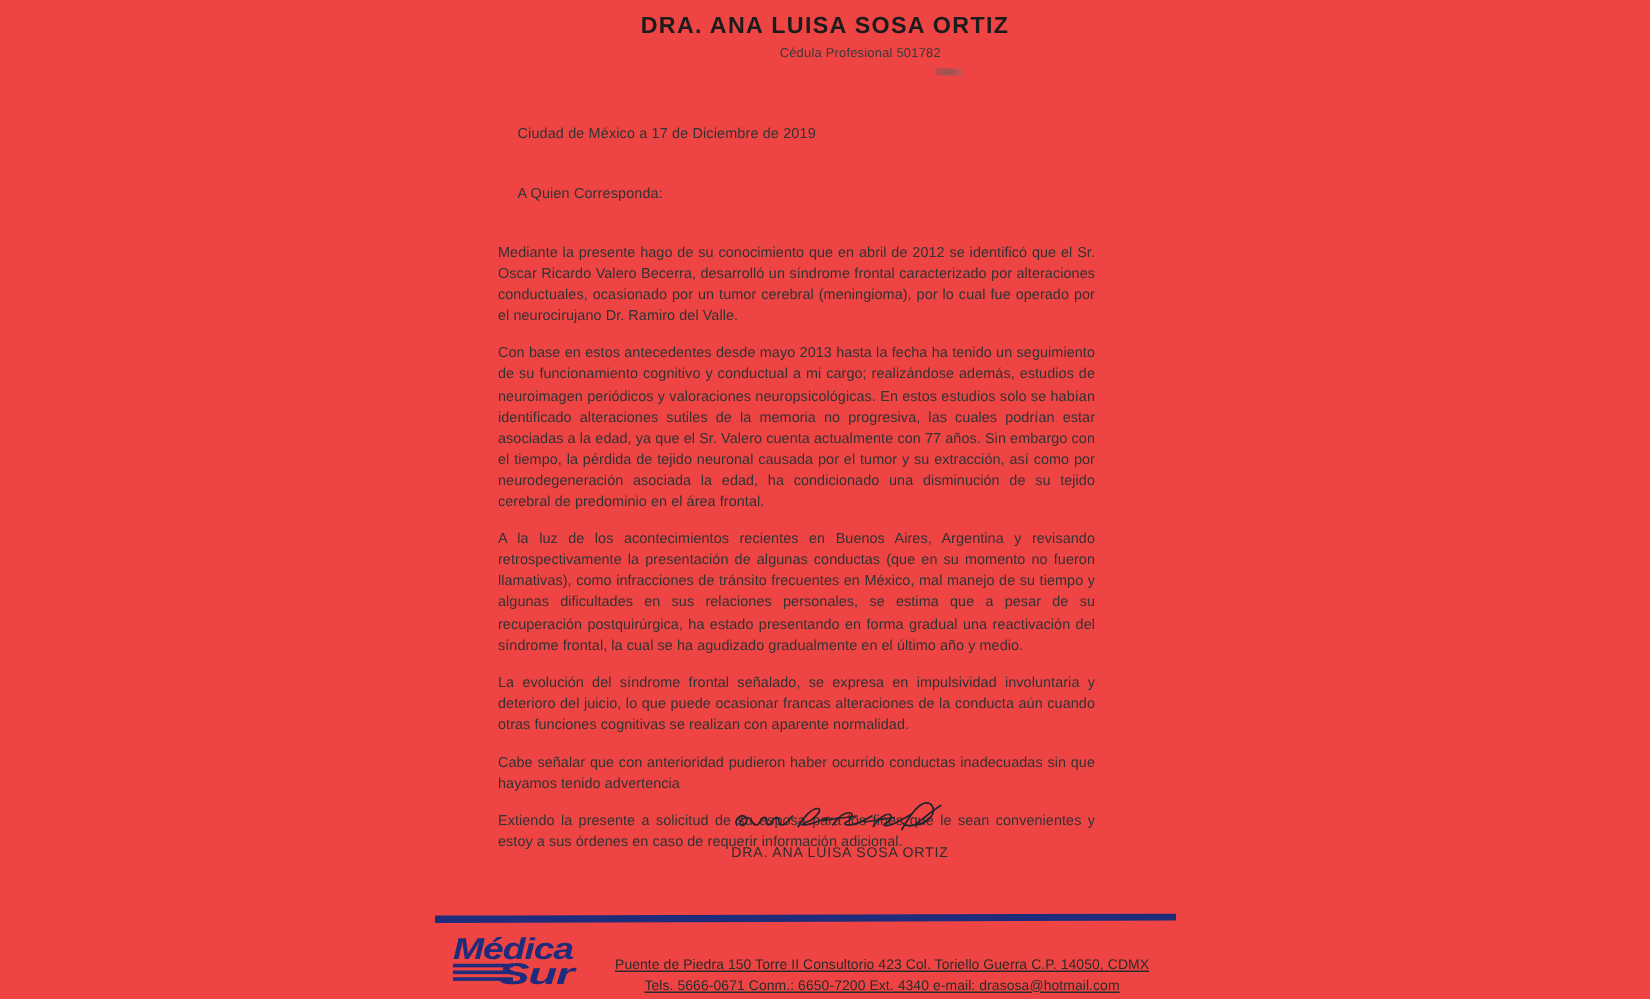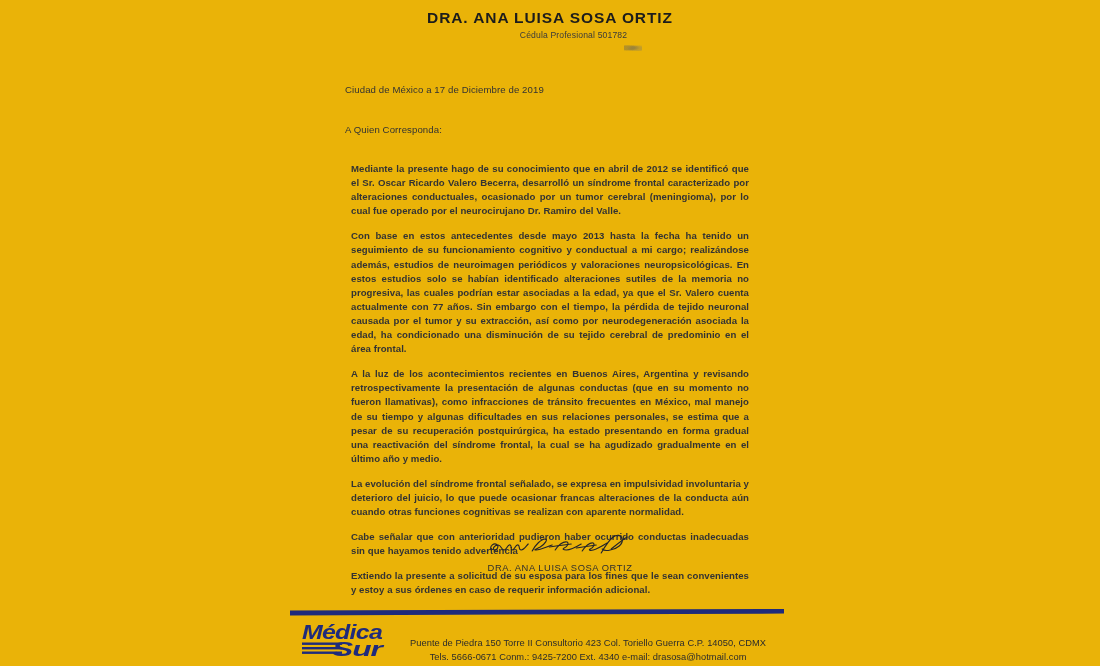--- a/index.html
+++ b/index.html
@@ -13,21 +13,21 @@
     position: relative;
     overflow: hidden;
     font-family: "Liberation Sans", sans-serif;
     color: #2b2b2b;
     -webkit-font-smoothing: antialiased;
   }
 
   .page {
     position: absolute;
     inset: 0;
-    background: #eab308;
+    background: #ef4444;
   }
 
   
   .letterhead {
     position: absolute;
     top: 9px;
     left: 0;
     width: 1100px;
     text-align: center;
   }
@@ -77,24 +77,23 @@
     position: absolute;
     left: 345px;
     top: 124px;
     font-size: 9.6px;
     color: #333;
     letter-spacing: .1px;
   }
 
   .paragraphs {
     position: absolute;
-    left: 351px;
+    left: 332px;
     top: 162px;
     width: 398px;
-    font-weight: bold;
   }
   .para {
     font-size: 9.6px;
     line-height: 14.1px;
     text-align: justify;
     text-justify: inter-word;
     color: #333;
     margin: 0 0 11px 0;
     letter-spacing: .05px;
   }
@@ -153,20 +152,21 @@
     flex: 0 0 auto;
   }
   .footer-address {
     margin-left: 12px;
     text-align: center;
     font-size: 9.3px;
     line-height: 13.4px;
     color: #2b2b2b;
     letter-spacing: .05px;
     white-space: nowrap;
+    text-decoration: underline;
   }
 </style>
 </head>
 <body>
 
 <div class="page">
 
   <div class="letterhead">
     <div class="doctor-name">DRA. ANA LUISA SOSA ORTIZ</div>
     <div class="cedula">Cédula Profesional 501782</div>
@@ -213,17 +213,17 @@
       <svg width="96" height="44" viewBox="0 0 96 44">
         <text x="0" y="19" font-family="'Liberation Sans', sans-serif" font-size="20" font-weight="bold" font-style="italic" fill="#1f2b7b" letter-spacing="-0.6" textLength="80" lengthAdjust="spacingAndGlyphs">Médica</text>
         <text x="30" y="36" font-family="'Liberation Sans', sans-serif" font-size="20" font-weight="bold" font-style="italic" fill="#1f2b7b" letter-spacing="-0.6" textLength="50" lengthAdjust="spacingAndGlyphs">Sur</text>
         <rect x="0" y="22.5" width="40" height="2.4" fill="#1f2b7b"></rect>
         <rect x="0" y="27.0" width="40" height="2.4" fill="#1f2b7b"></rect>
         <rect x="0" y="31.5" width="40" height="2.4" fill="#1f2b7b"></rect>
       </svg>
     </div>
     <div class="footer-address">
       <div>Puente de Piedra 150 Torre II Consultorio 423 Col. Toriello Guerra C.P. 14050, CDMX</div>
-      <div>Tels. 5666-0671  Conm.: 9425-7200 Ext. 4340   e-mail: drasosa@hotmail.com</div>
+      <div>Tels. 5666-0671  Conm.: 6650-7200 Ext. 4340   e-mail: drasosa@hotmail.com</div>
     </div>
   </div>
 
 </div>
 
 </body></html>

